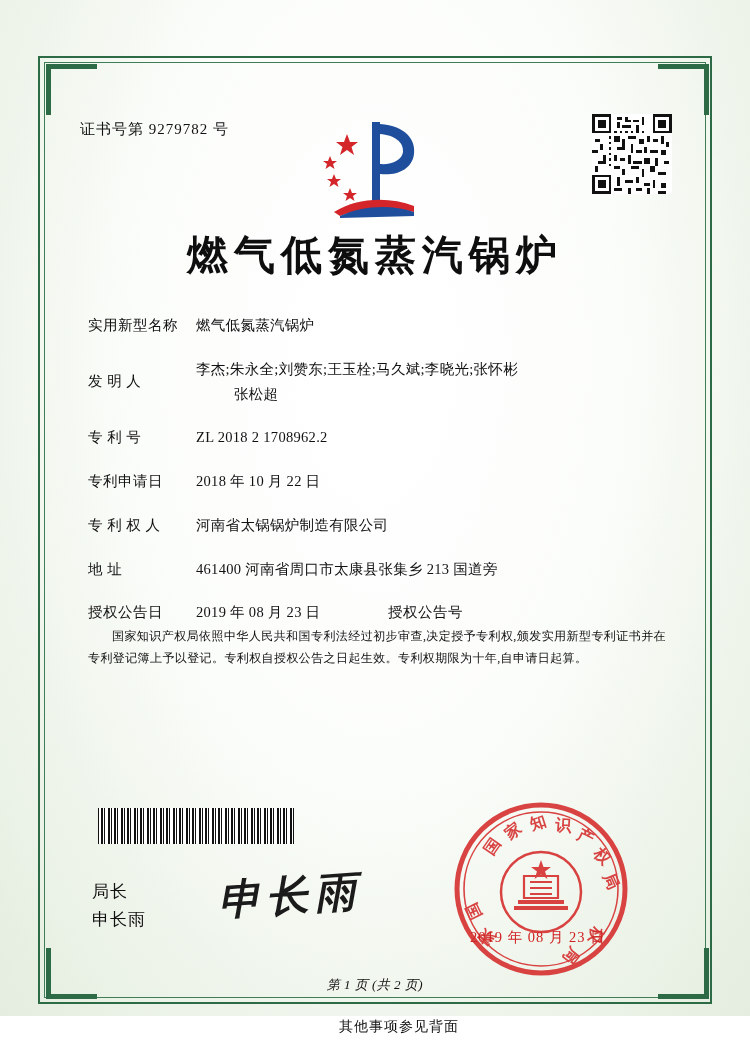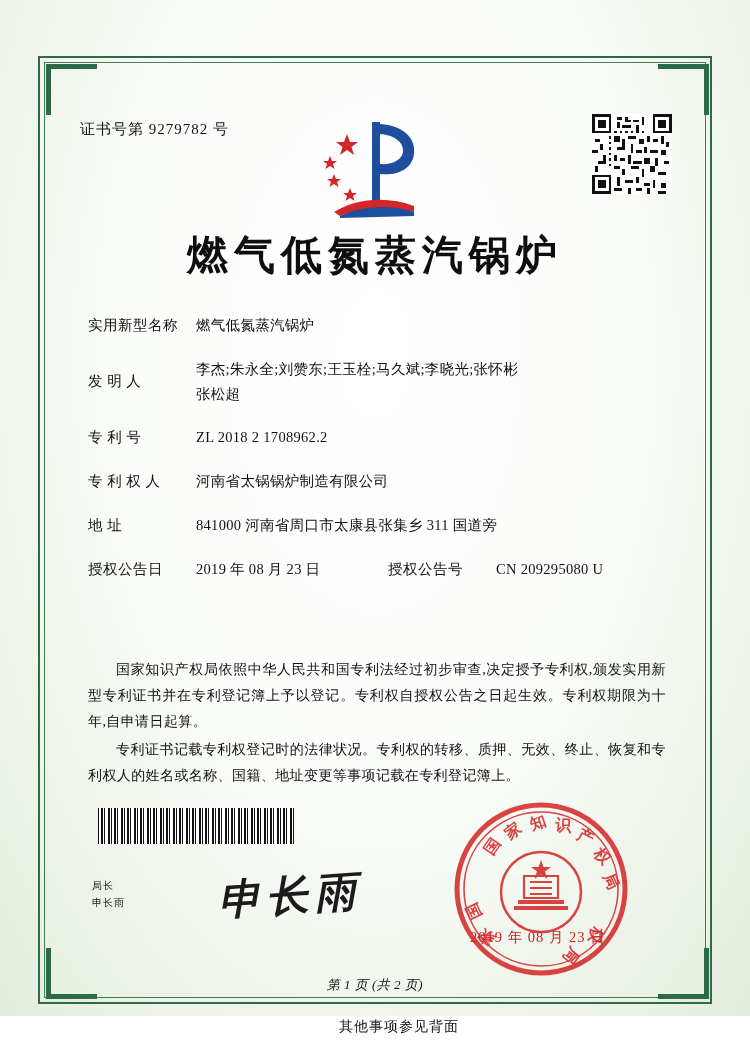--- a/index.html
+++ b/index.html
@@ -117,41 +117,41 @@
     letter-spacing: 0.5px;
     white-space: nowrap;
   }
   .field-value {
     flex: 1 1 auto;
     letter-spacing: 0.3px;
   }
   .field-value .sub-line {
     display: block;
     margin-top: 3px;
+    margin-left: 38px;
   }
   .row-inline {
     display: flex;
     align-items: flex-start;
     margin-bottom: 22px;
   }
   .inline-left { display: flex; flex: 0 0 300px; }
   .inline-right { display: flex; flex: 1 1 auto; }
   .inline-right .field-label { width: 108px; flex: 0 0 108px; font-family: Liberation Serif, serif; }
 
   
   .body-text {
     position: absolute;
     left: 88px;
     top: 625px;
     width: 578px;
-    font-size: 14px;
+    font-size: 12px;
     line-height: 1.85;
     text-align: justify;
     letter-spacing: 0.4px;
-    margin-top: 32px;
   }
   .body-text p {
     margin: 0 0 2px 0;
     text-indent: 2em;
   }
 
   
   .barcode {
     position: absolute;
     left: 98px;
@@ -169,21 +169,21 @@
       #111 10px, #111 12px,
       #fff 12px, #fff 13px
     );
   }
 
   
   .sig-block {
     position: absolute;
     left: 92px;
     top: 878px;
-    font-size: 10px;
+    font-size: 17px;
     line-height: 1.65;
     letter-spacing: 1px;
   }
   .signature-script {
     position: absolute;
     left: 218px;
     top: 868px;
     font-size: 42px;
     font-family: "Liberation Serif", "DejaVu Serif", serif;
     font-style: italic;
@@ -372,47 +372,49 @@
         <span>李杰;朱永全;刘赞东;王玉栓;马久斌;李晓光;张怀彬</span>
         <span class="sub-line">张松超</span>
       </div>
     </div>
 
     <div class="field-row">
       <div class="field-label">专 利 号</div>
       <div class="field-value">ZL 2018 2 1708962.2</div>
     </div>
 
+    <div class="field-row">
+      <div class="field-label">专利申请日</div>
+      <div class="field-value">2018 年 10 月 22 日</div>
+    </div>
 
     <div class="field-row">
       <div class="field-label">专 利 权 人</div>
       <div class="field-value">河南省太锅锅炉制造有限公司</div>
     </div>
 
     <div class="field-row">
       <div class="field-label">地      址</div>
-      <div class="field-value">841000 河南省周口市太康县张集乡 311 国道旁</div>
+      <div class="field-value">461400 河南省周口市太康县张集乡 213 国道旁</div>
     </div>
 
     <div class="row-inline">
       <div class="inline-left">
         <div class="field-label">授权公告日</div>
         <div class="field-value">2019 年 08 月 23 日</div>
       </div>
       <div class="inline-right">
         <div class="field-label">授权公告号</div>
-        <div class="field-value">CN 209295080 U</div>
       </div>
     </div>
 
   </div>
 
   <div class="body-text">
     <p>国家知识产权局依照中华人民共和国专利法经过初步审查,决定授予专利权,颁发实用新型专利证书并在专利登记簿上予以登记。专利权自授权公告之日起生效。专利权期限为十年,自申请日起算。</p>
-    <p>专利证书记载专利权登记时的法律状况。专利权的转移、质押、无效、终止、恢复和专利权人的姓名或名称、国籍、地址变更等事项记载在专利登记簿上。</p>
   </div>
 
   <div class="barcode"></div>
 
   <div class="sig-block">
     <div>局长</div>
     <div>申长雨</div>
   </div>
   <div class="signature-script">申长雨</div>
 

